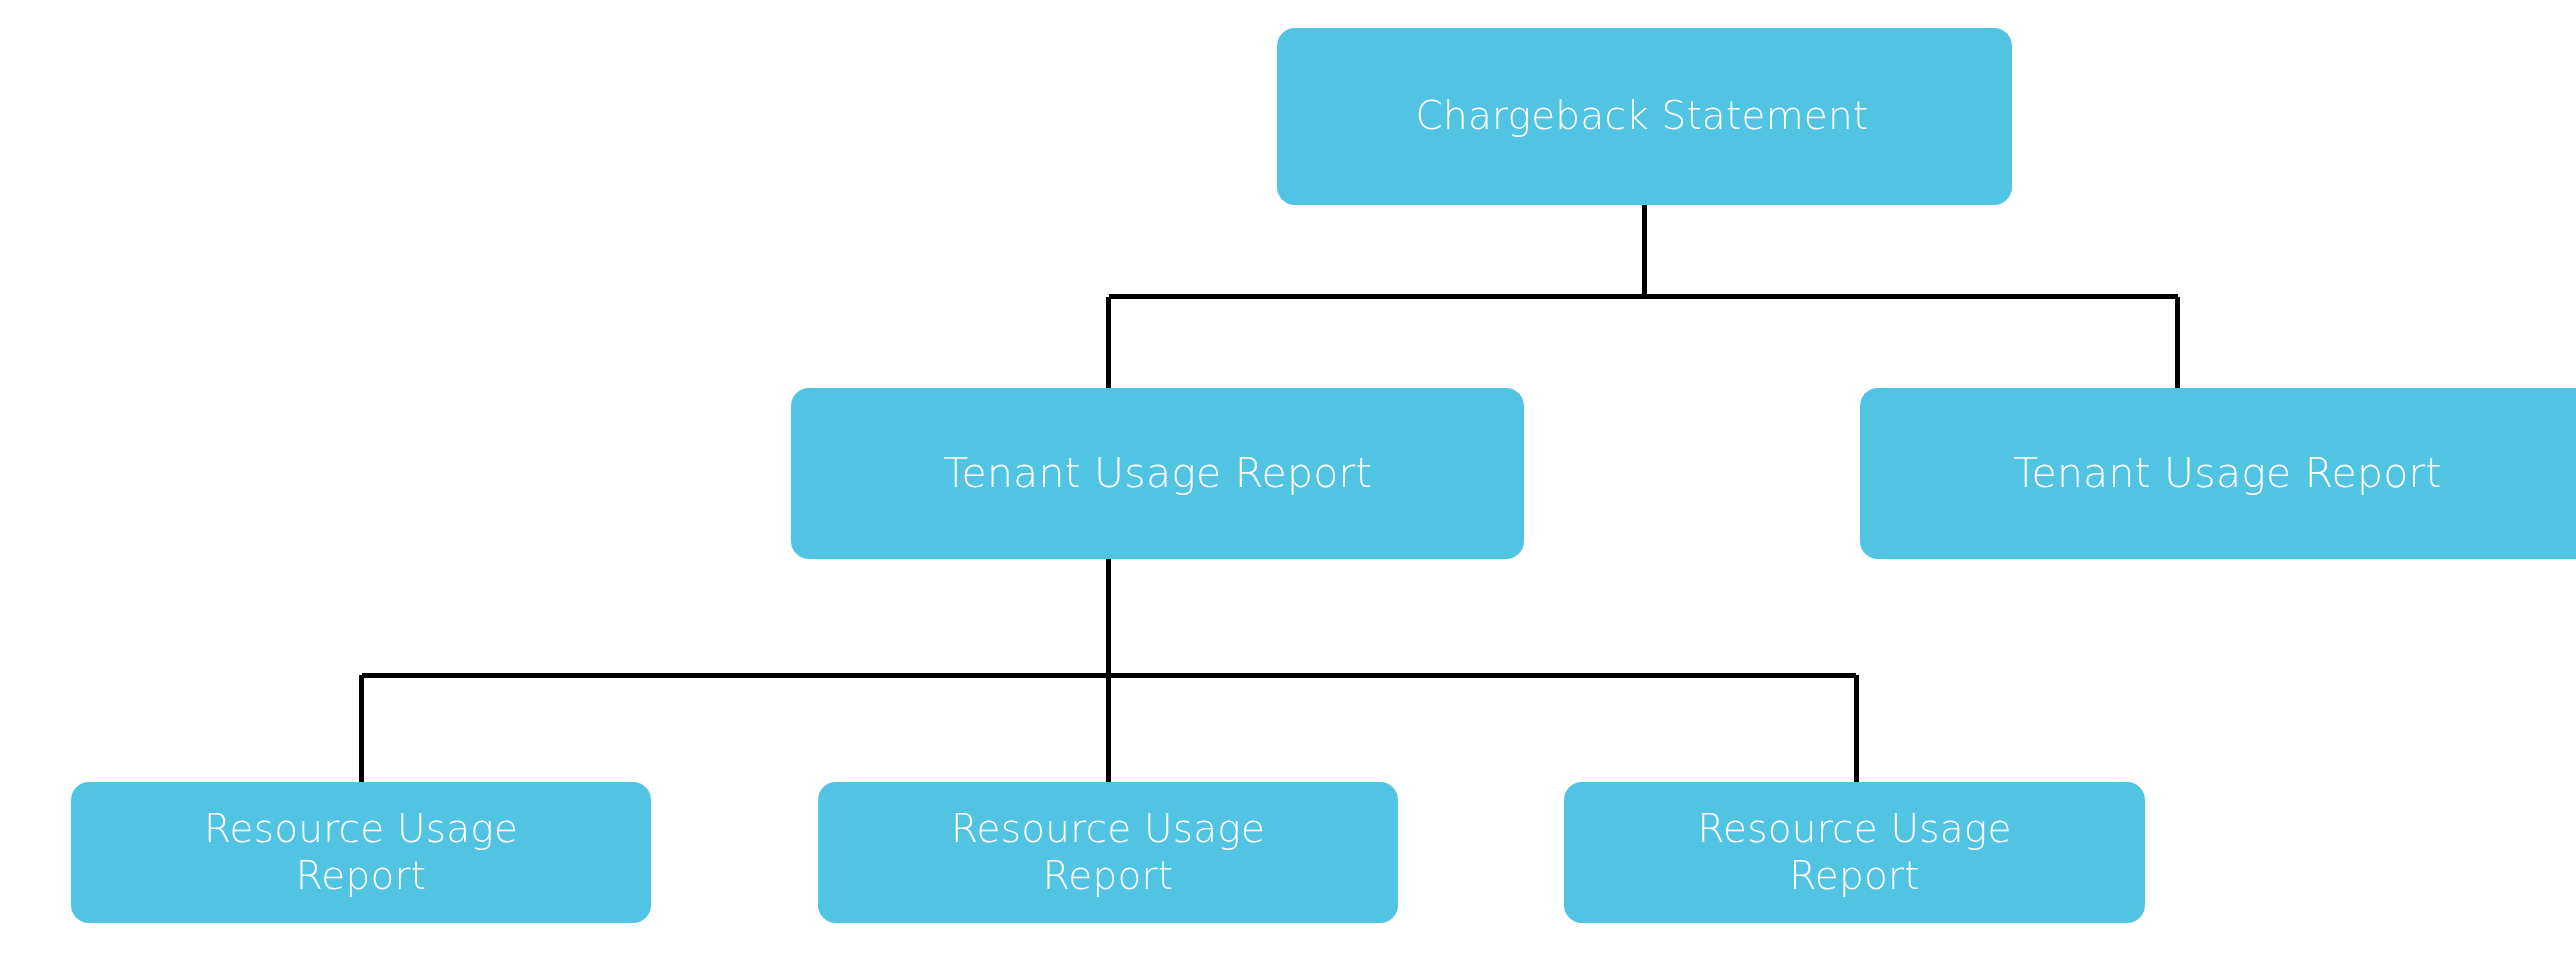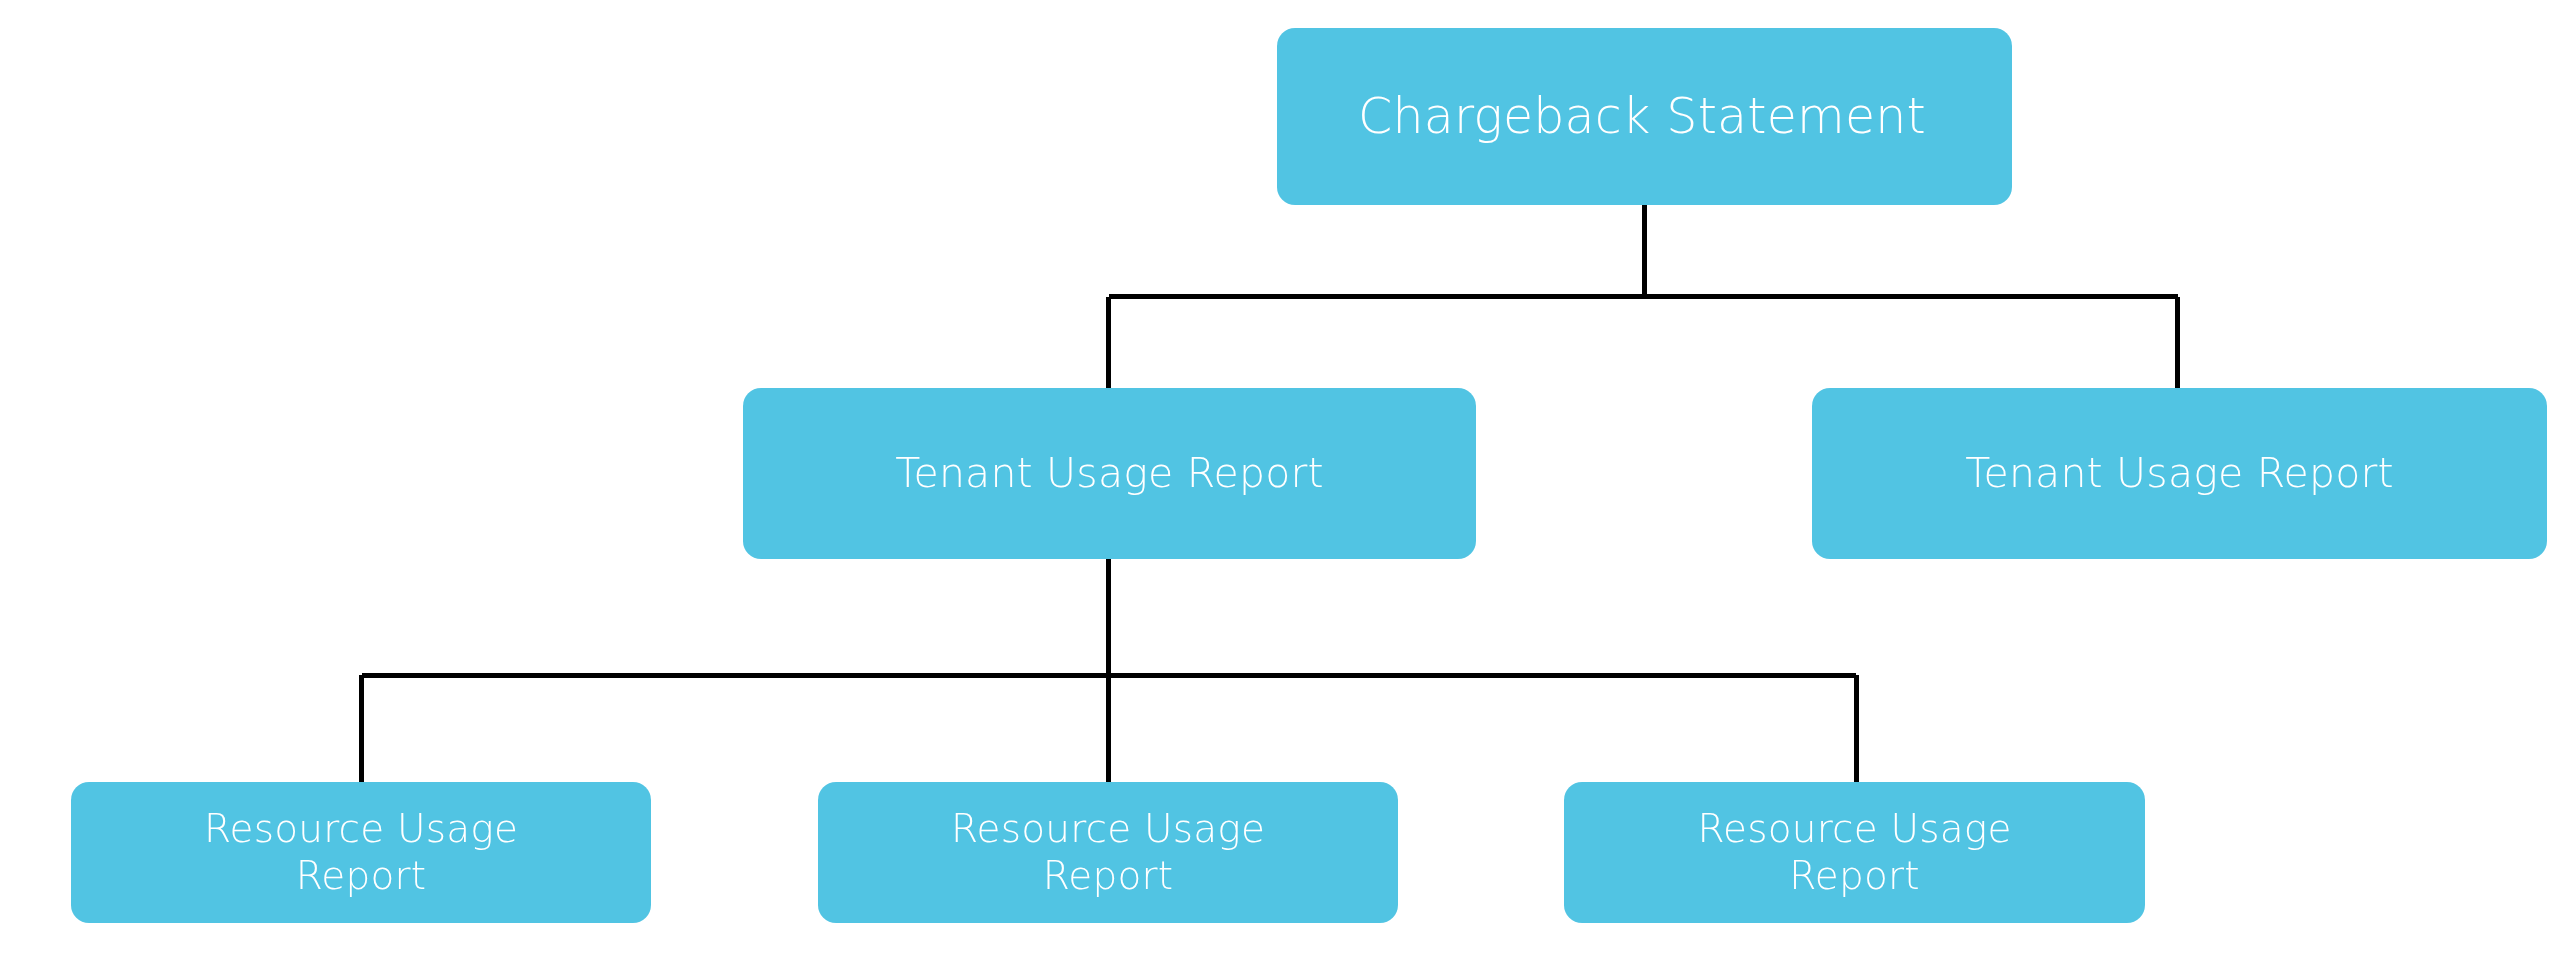--- a/index.html
+++ b/index.html
@@ -39,25 +39,26 @@
     font-weight: 300;
     letter-spacing: 0.2px;
     padding: 4px 18px;
     line-height: 1.18;
   }
   .node-label {
     display: block;
     width: 100%;
   }
   .level-root {
-    font-size: 49px;
+    font-size: 39px;
     padding-left: 13px;
   }
   .level-mid {
     font-size: 41px;
+    margin-left: 48px;
   }
   .level-leaf {
     font-size: 39px;
   }
   
   #node-root      { left: 1277px; top: 28px;  width: 735px; height: 177px; }
   #node-tenant-1  { left: 743px;  top: 388px; width: 733px; height: 171px; }
   #node-tenant-2  { left: 1812px; top: 388px; width: 735px; height: 171px; }
   #node-resource-1 { left: 71px;   top: 782px; width: 580px; height: 141px; }
   #node-resource-2 { left: 818px;  top: 782px; width: 580px; height: 141px; }

